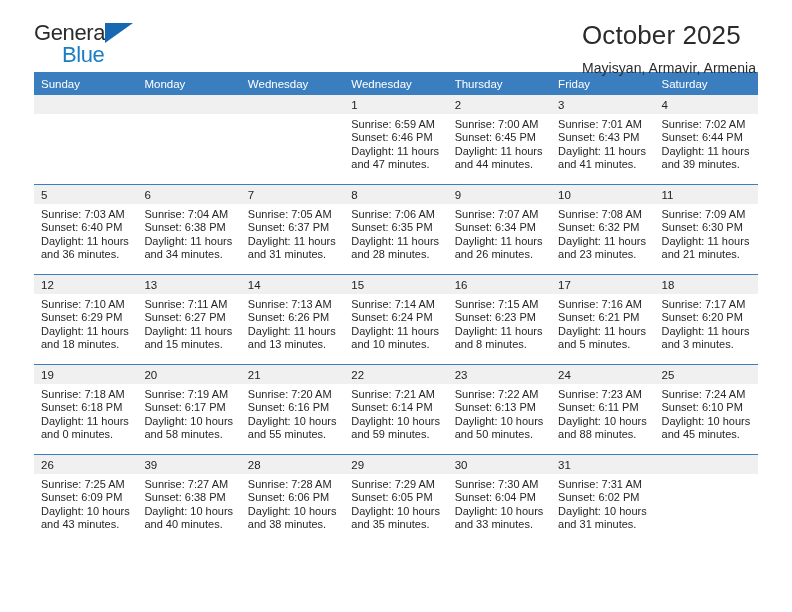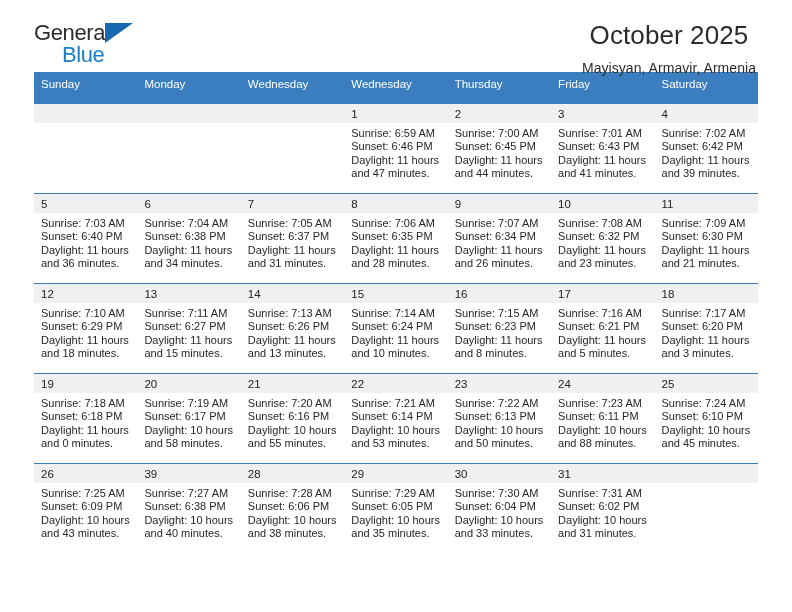--- a/index.html
+++ b/index.html
@@ -58,21 +58,21 @@
   }
   .logo-blue {
     position: absolute;
     left: 28px;
     top: 22px;
     font-size: 22px;
     letter-spacing: -0.4px;
     color: #1a7ec4;
   }
   .title-block {
-    text-align: center;
+    text-align: left;
     padding-right: 2px;
   }
   .cal-title {
     font-size: 26px;
     font-weight: normal;
     color: #2b2b2b;
     line-height: 1.05;
     margin: 0;
     letter-spacing: 0.1px;
   }
@@ -88,21 +88,21 @@
     width: 724px;
     border-collapse: collapse;
     table-layout: fixed;
   }
   .calendar th {
     background: #3a7ebf;
     color: #ffffff;
     font-weight: normal;
     font-size: 11.5px;
     text-align: left;
-    padding: 6px 0 14px 7px;
+    padding: 6px 0 5px 7px;
     height: 20px;
     box-sizing: border-box;
   }
   .week-row > td {
     padding: 0;
     vertical-align: top;
     border-top: 1px solid #3a7ebf;
     height: 89px;
     box-sizing: border-box;
   }
@@ -213,21 +213,21 @@
                 <div>Daylight: 11 hours</div>
                 <div>and 41 minutes.</div>
               </div>
             </div>
           </td>
           <td>
             <div class="cell">
               <div class="daynum">4</div>
               <div class="info">
                 <div>Sunrise: 7:02 AM</div>
-                <div>Sunset: 6:42 PM</div>
+                <div>Sunset: 6:44 PM</div>
                 <div>Daylight: 11 hours</div>
                 <div>and 39 minutes.</div>
               </div>
             </div>
           </td>
         </tr>
         <tr class="week-row">
           <td>
             <div class="cell">
               <div class="daynum">5</div>
@@ -419,21 +419,21 @@
               </div>
             </div>
           </td>
           <td>
             <div class="cell">
               <div class="daynum">22</div>
               <div class="info">
                 <div>Sunrise: 7:21 AM</div>
                 <div>Sunset: 6:14 PM</div>
                 <div>Daylight: 10 hours</div>
-                <div>and 53 minutes.</div>
+                <div>and 59 minutes.</div>
               </div>
             </div>
           </td>
           <td>
             <div class="cell">
               <div class="daynum">23</div>
               <div class="info">
                 <div>Sunrise: 7:22 AM</div>
                 <div>Sunset: 6:13 PM</div>
                 <div>Daylight: 10 hours</div>

